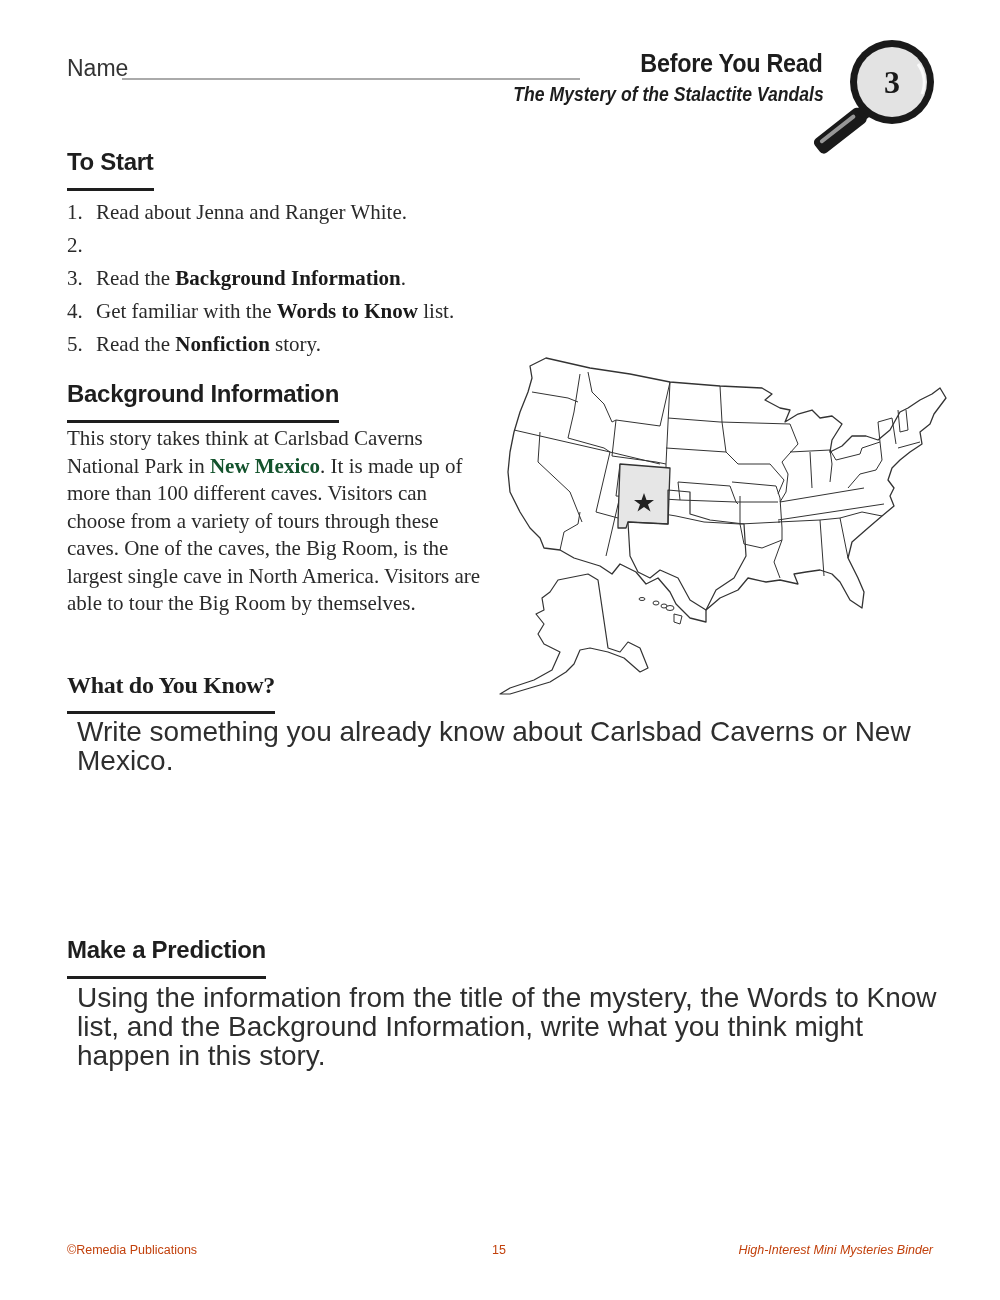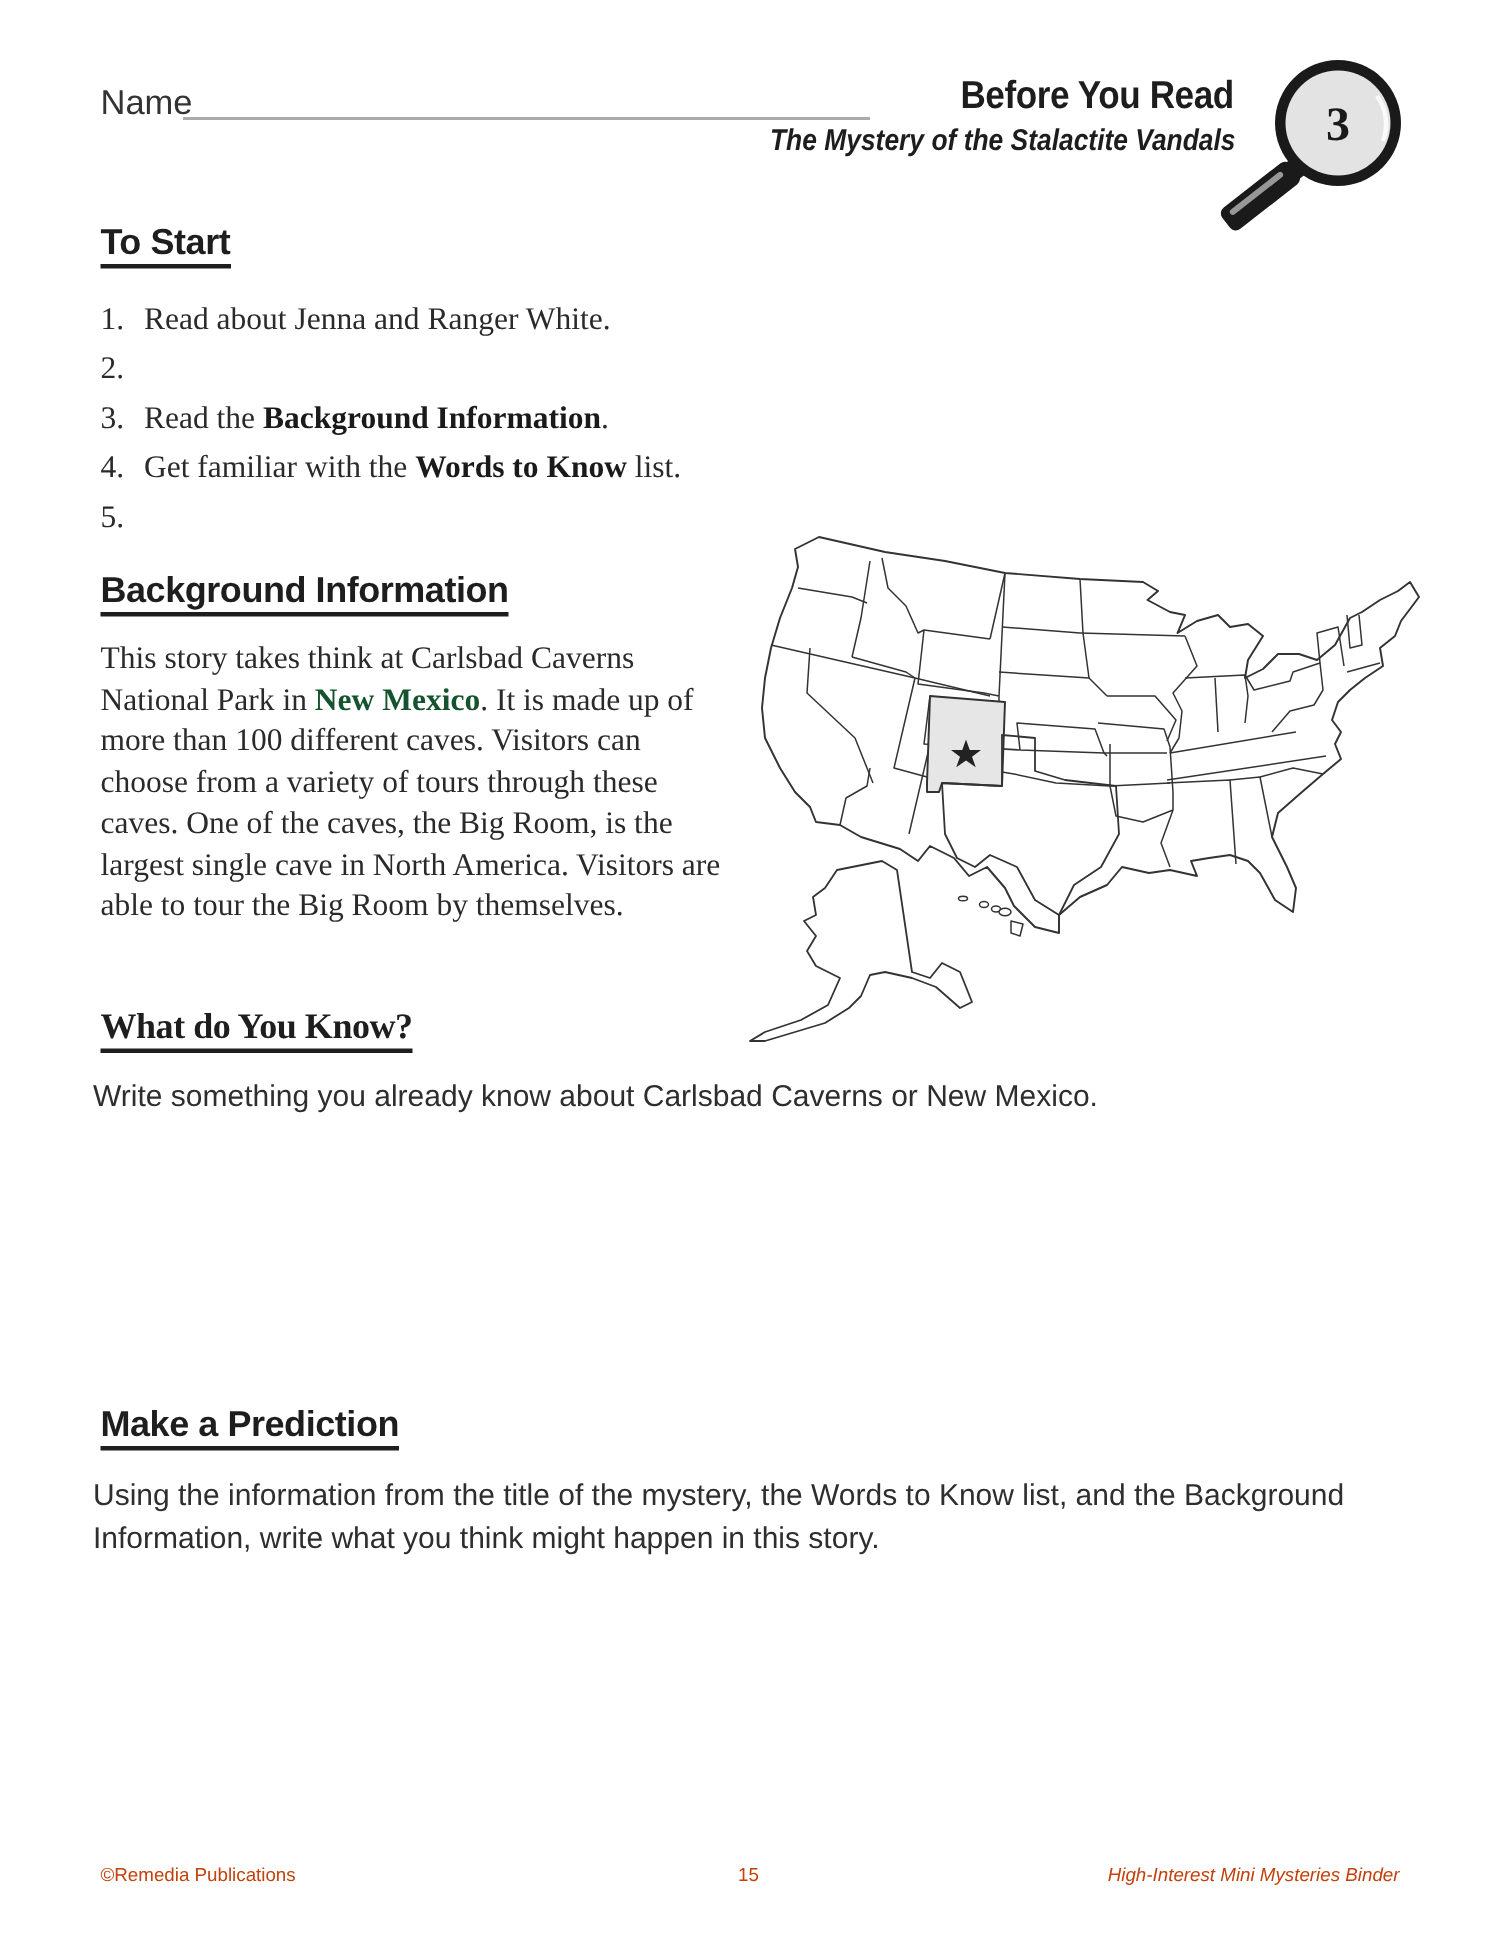--- a/index.html
+++ b/index.html
@@ -8,35 +8,35 @@
     .serif { font-family: "Liberation Serif", "DejaVu Serif", serif; }
 
     .name-label { position: absolute; left: 67px; top: 55px; font-size: 23px; color: #333; }
     .name-line { position: absolute; left: 122px; top: 58px; width: 454px; height: 18px; border: none; border-bottom: 2px solid #aaa; background: transparent; outline: none; font-size: 16px; }
 
     .hdr-title { position: absolute; right: 177px; top: 48px; font-size: 26px; font-weight: bold; color: #1d1d1d; letter-spacing: -0.3px; transform: scaleX(0.9); transform-origin: right center; }
     .hdr-sub { position: absolute; right: 176px; top: 83px; font-size: 20px; font-style: italic; font-weight: bold; color: #1d1d1d; transform: scaleX(0.88); transform-origin: right center; }
 
     .magnifier { position: absolute; left: 790px; top: 32px; width: 160px; height: 130px; }
 
-    .section-title { position: absolute; left: 67px; font-size: 24px; font-weight: bold; color: #1e1e1e; padding-bottom: 0; border-bottom: 3px solid #1e1e1e; letter-spacing: -0.3px; }
+    .section-title { position: absolute; left: 67px; font-size: 24px; font-weight: bold; color: #1e1e1e; padding-bottom: 12px; border-bottom: 3px solid #1e1e1e; letter-spacing: -0.3px; }
     .t-start { top: 148px; }
     .t-bg { top: 380px; }
     .t-know { top: 672px; font-family: Liberation Serif, serif; }
     .t-pred { top: 936px; }
 
     .steps { position: absolute; left: 67px; top: 196px; margin: 0; padding: 0; list-style: none; font-size: 21px; line-height: 33px; color: #2a2a2a; }
     .steps li { display: flex; }
     .steps .num { width: 29px; display: inline-block; }
     .steps b { color: #1a1a1a; }
 
     .bg-text { position: absolute; left: 67px; top: 425px; width: 420px; font-size: 21px; line-height: 27.5px; color: #2a2a2a; }
     .bg-text b { color: #14532d; }
 
-    .prompt { position: absolute; left: 62px; font-size: 20px; line-height: 29px; color: #2e2e2e; }
+    .prompt { position: absolute; left: 77px; font-size: 28px; line-height: 29px; color: #2e2e2e; }
     .p-know { top: 717px; }
     .p-pred { top: 983px; width: 860px; }
 
     .answer { position: absolute; left: 67px; width: 866px; border: none; background: transparent; resize: none; outline: none; font-size: 18px; }
     .a-know { top: 760px; height: 160px; }
     .a-pred { top: 1050px; height: 170px; }
 
     .map { position: absolute; left: 480px; top: 352px; width: 470px; height: 350px; }
 
     .footer { position: absolute; top: 1243px; font-size: 12.5px; color: #c2410c; }
@@ -79,20 +79,21 @@
   <li>
       <span class="num">3.</span>
       <span><span>Read the </span><b>Background Information</b><span>.</span></span>
     </li>
   <li>
       <span class="num">4.</span>
       <span><span>Get familiar with the </span><b>Words to Know</b><span> list.</span></span>
     </li>
   <li>
       <span class="num">5.</span>
+      <span><span>Read the </span><b>Nonfiction</b><span> story.</span></span>
     </li>
 </ol>
 
 <div class="section-title t-bg sans">Background Information</div>
 <div class="bg-text serif"><span>This story takes think at Carlsbad Caverns National Park in </span><b>New Mexico</b><span>. It is made up of more than 100 different caves. Visitors can choose from a variety of tours through these caves. One of the caves, the Big Room, is the largest single cave in North America. Visitors are able to tour the Big Room by themselves.</span></div>
 
 <div class="map">
   <svg width="470" height="350" viewBox="0 0 470 350" fill="#ffffff" stroke="#333" stroke-width="1.3" stroke-linejoin="round">
 
     <path d="M50 14 L66 6 L110 16 L150 22 L190 30 L240 34 L282 36 L292 42 L285 48 L300 56 L310 58 L305 70 L318 62 L332 58 L340 66 L352 64 L362 72 L352 88 L350 100 L362 94 L372 84 L386 84 L398 88 L410 78 L420 60 L428 56 L440 48 L452 42 L460 36 L466 46 L454 62 L450 72 L440 80 L442 92 L430 100 L420 108 L412 116 L408 128 L414 136 L410 144 L414 154 L402 164 L388 176 L372 190 L368 206 L378 226 L384 240 L382 256 L370 248 L360 230 L352 222 L340 218 L326 220 L314 222 L318 232 L300 228 L286 230 L268 226 L258 238 L240 246 L226 258 L226 270 L210 266 L196 252 L190 240 L178 226 L166 232 L156 220 L140 212 L132 222 L120 214 L94 206 L80 198 L64 196 L60 186 L50 176 L40 160 L30 140 L28 120 L30 100 L34 80 L40 60 L48 40 L52 26 Z"></path>

